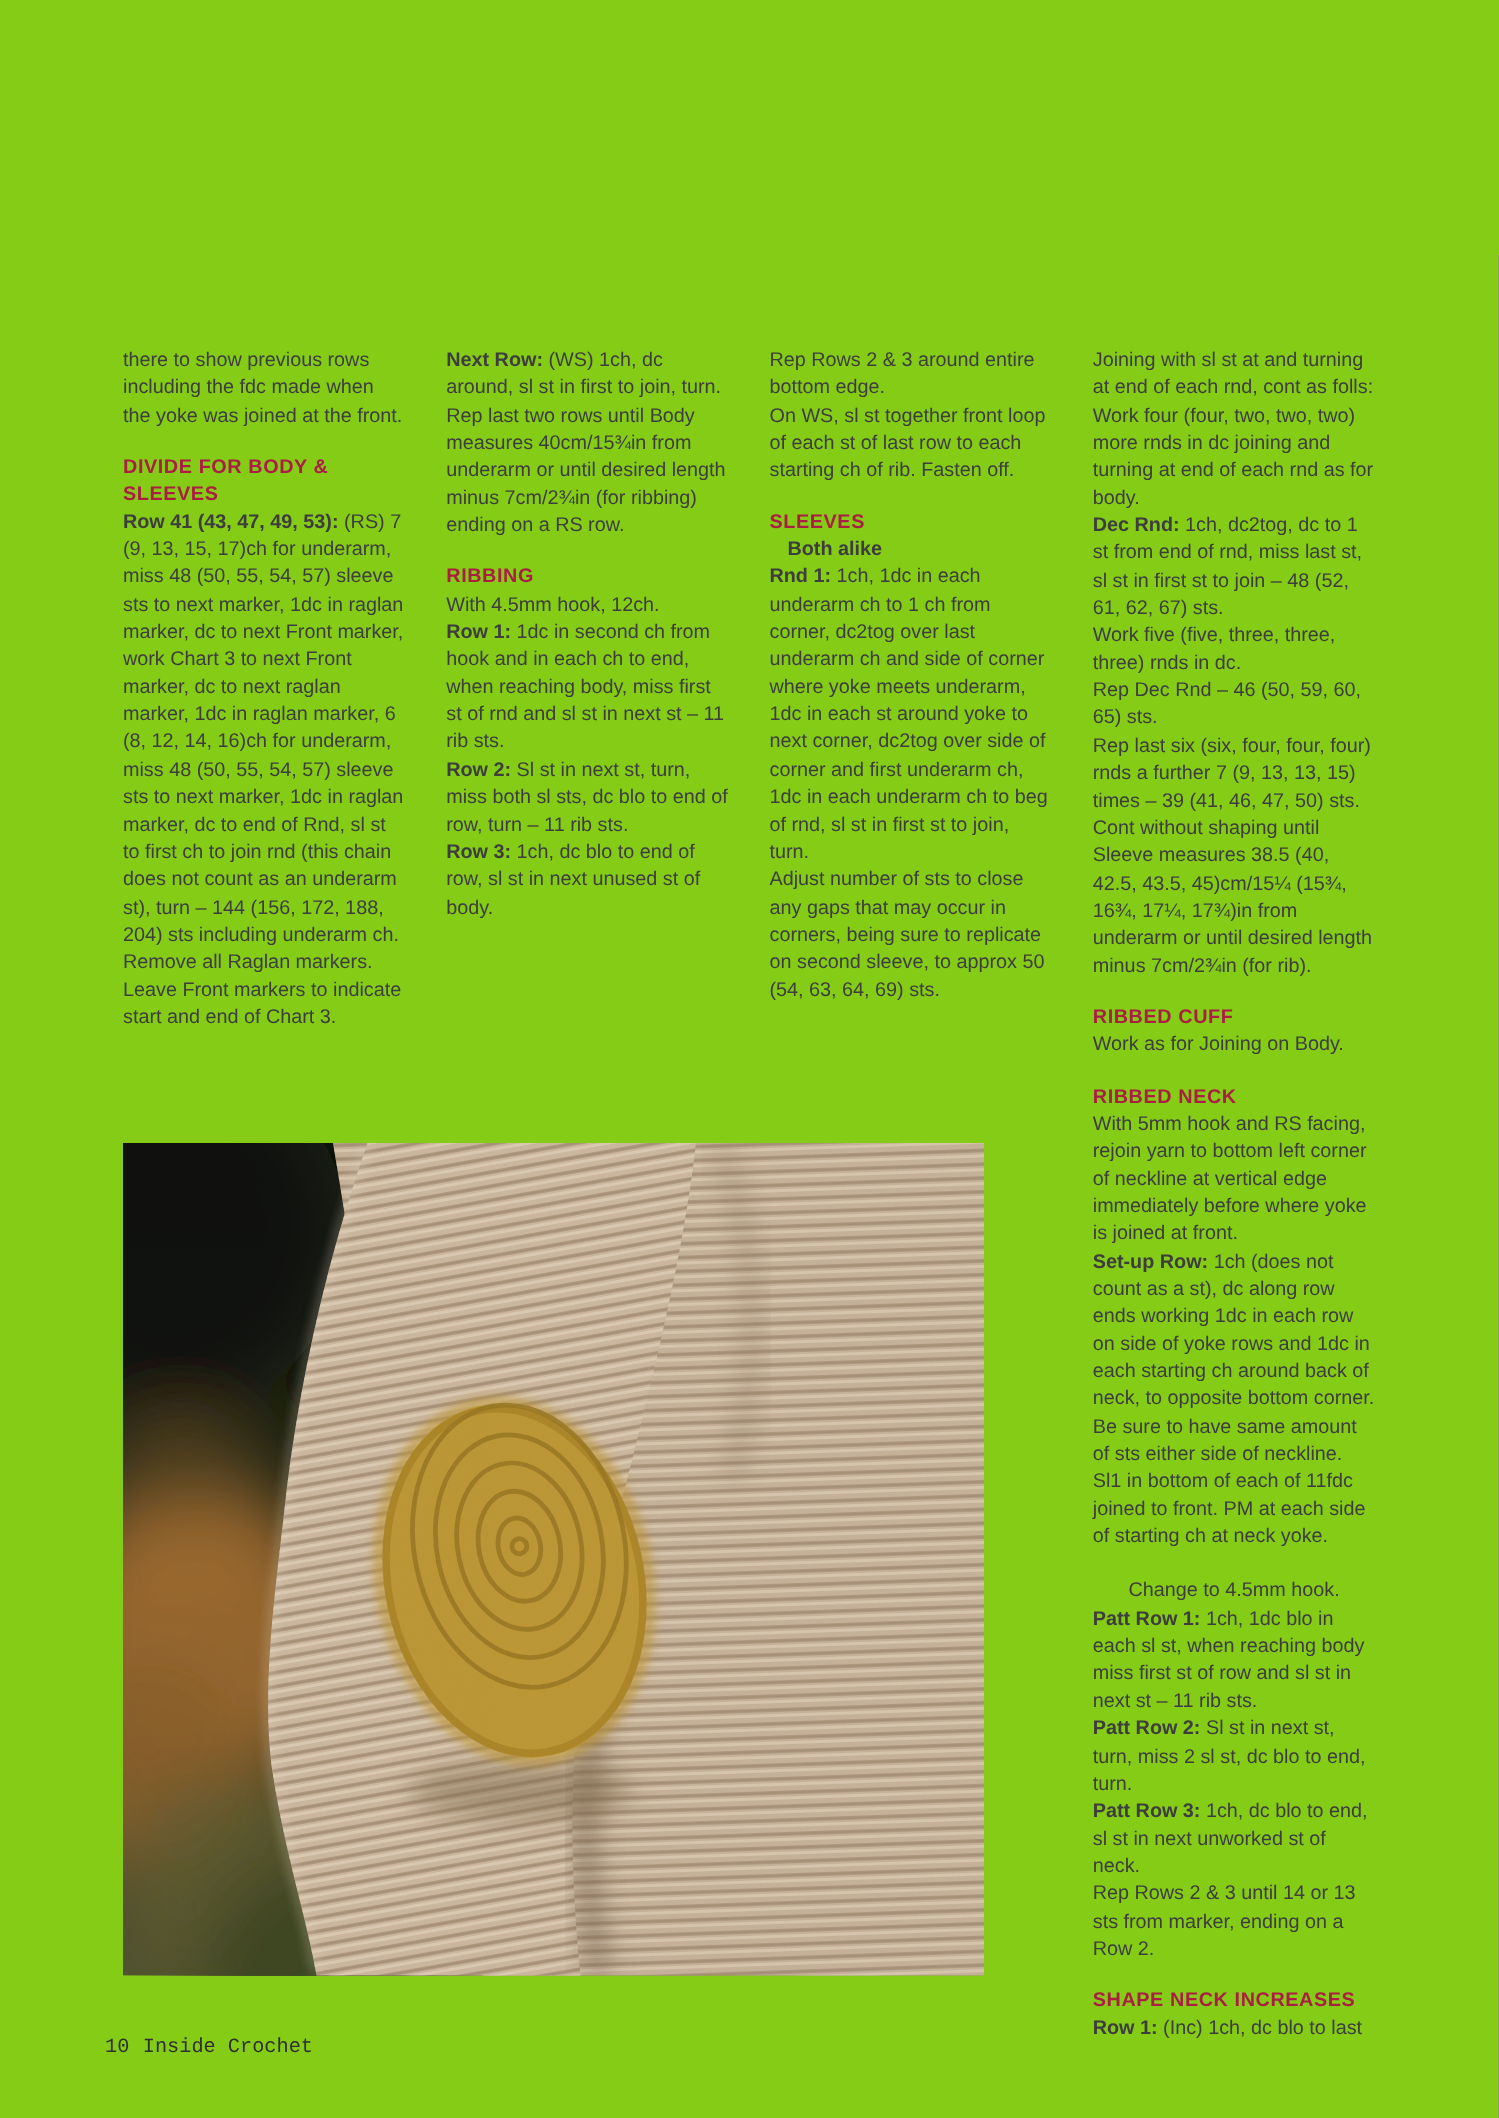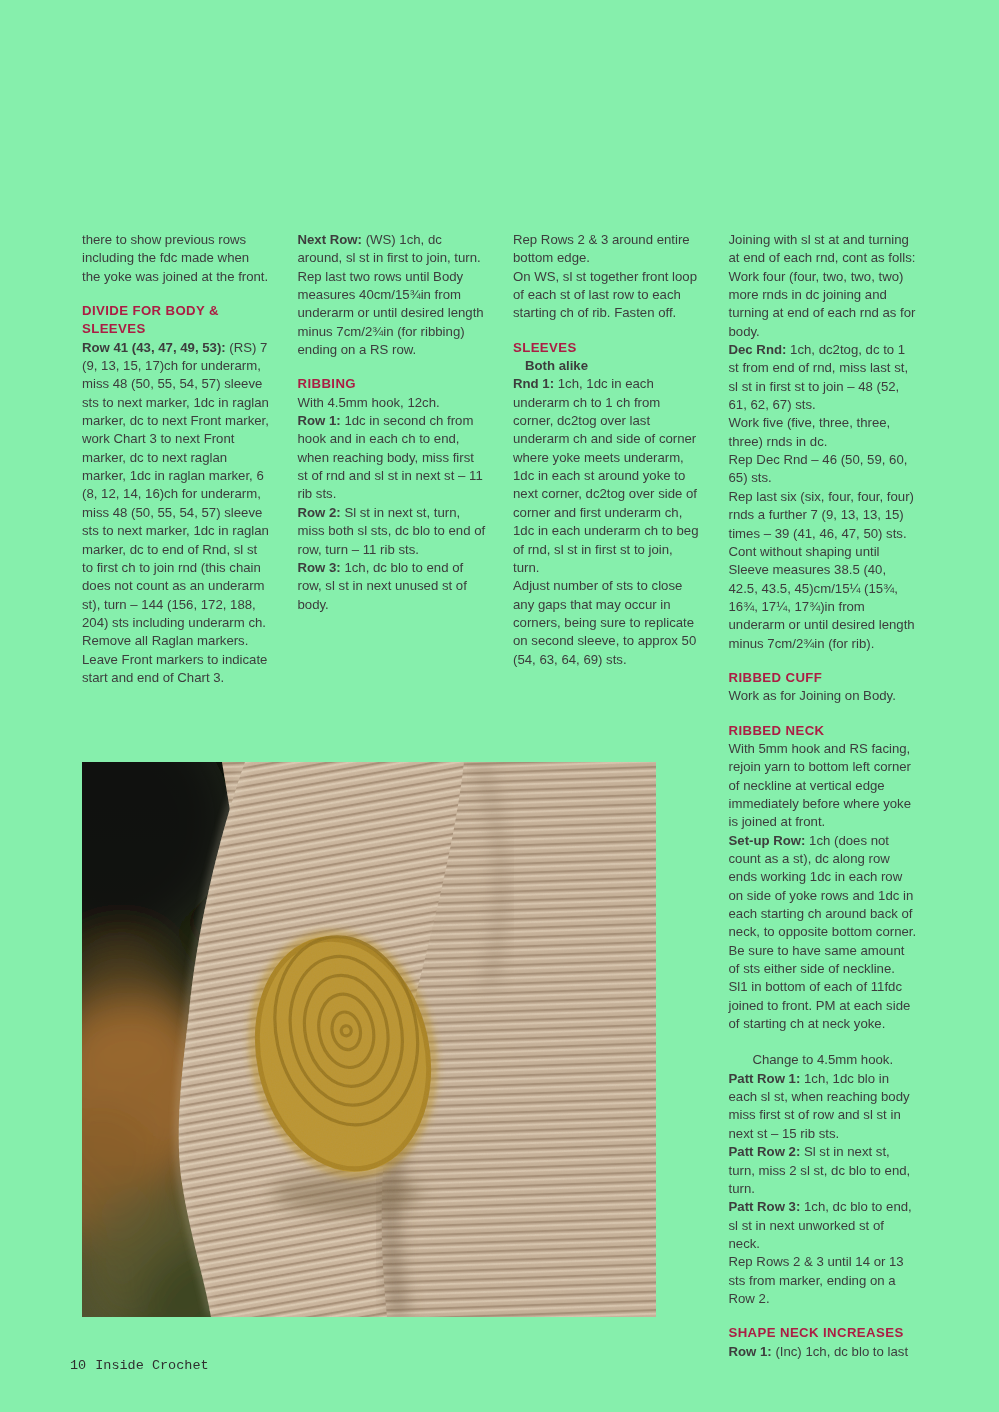--- a/index.html
+++ b/index.html
@@ -1,19 +1,19 @@
 <!DOCTYPE html>
 <html style="--heading: #AB1E44; --body: #3D3D3D; --footer: #2F2F2F;"><head>
 <meta charset="utf-8">
 <style>
   html,body{margin:0;padding:0;background:#888;}
   .page{
     position:relative;
     width:999px;height:1412px;
-    background:#86efac;
+    background:#84cc16;
     font-family:"Liberation Sans", sans-serif;
     overflow:hidden;
   }
   .columns{
     position:absolute;
     left:82px;top:231px;width:835px;
     display:flex;gap:27px;
   }
   .col{flex:1 1 0;min-width:0;}
   .col p{margin:0;font-size:13.2px;line-height:18.35px;color:var(--body,#3d3d3d);}
@@ -70,21 +70,21 @@
         <p class="paragraph"><span>Work five (five, three, three, three) rnds in dc.</span></p>
         <p class="paragraph"><span>Rep Dec Rnd – 46 (50, 59, 60, 65) sts.</span></p>
         <p class="paragraph"><span>Rep last six (six, four, four, four) rnds a further 7 (9, 13, 13, 15) times – 39 (41, 46, 47, 50) sts.</span></p>
         <p class="paragraph"><span>Cont without shaping until Sleeve measures 38.5 (40, 42.5, 43.5, 45)cm/15¼ (15¾, 16¾, 17¼, 17¾)in from underarm or until desired length minus 7cm/2¾in (for rib).</span></p>
         <p class="heading"><span>RIBBED CUFF</span></p>
         <p class="paragraph"><span>Work as for Joining on Body.</span></p>
         <p class="heading"><span>RIBBED NECK</span></p>
         <p class="paragraph"><span>With 5mm hook and RS facing, rejoin yarn to bottom left corner of neckline at vertical edge immediately before where yoke is joined at front.</span></p>
         <p class="paragraph"><span class="b">Set-up Row: </span><span>1ch (does not count as a st), dc along row ends working 1dc in each row on side of yoke rows and 1dc in each starting ch around back of neck, to opposite bottom corner. Be sure to have same amount of sts either side of neckline. Sl1 in bottom of each of 11fdc joined to front. PM at each side of starting ch at neck yoke.</span></p>
         <p class="paragraph sp"><span>Change to 4.5mm hook.</span></p>
-        <p class="paragraph"><span class="b">Patt Row 1: </span><span>1ch, 1dc blo in each sl st, when reaching body miss first st of row and sl st in next st – 15 rib sts.</span></p>
+        <p class="paragraph"><span class="b">Patt Row 1: </span><span>1ch, 1dc blo in each sl st, when reaching body miss first st of row and sl st in next st – 11 rib sts.</span></p>
         <p class="paragraph"><span class="b">Patt Row 2: </span><span>Sl st in next st, turn, miss 2 sl st, dc blo to end, turn.</span></p>
         <p class="paragraph"><span class="b">Patt Row 3: </span><span>1ch, dc blo to end, sl st in next unworked st of neck.</span></p>
         <p class="paragraph"><span>Rep Rows 2 &amp; 3 until 14 or 13 sts from marker, ending on a Row 2.</span></p>
         <p class="heading"><span>SHAPE NECK INCREASES</span></p>
         <p class="paragraph"><span class="b">Row 1: </span><span>(Inc) 1ch, dc blo to last</span></p>
       </div>
     </div>
 
   <div class="photo">
     <svg width="574" height="555" viewBox="0 0 574 555">

